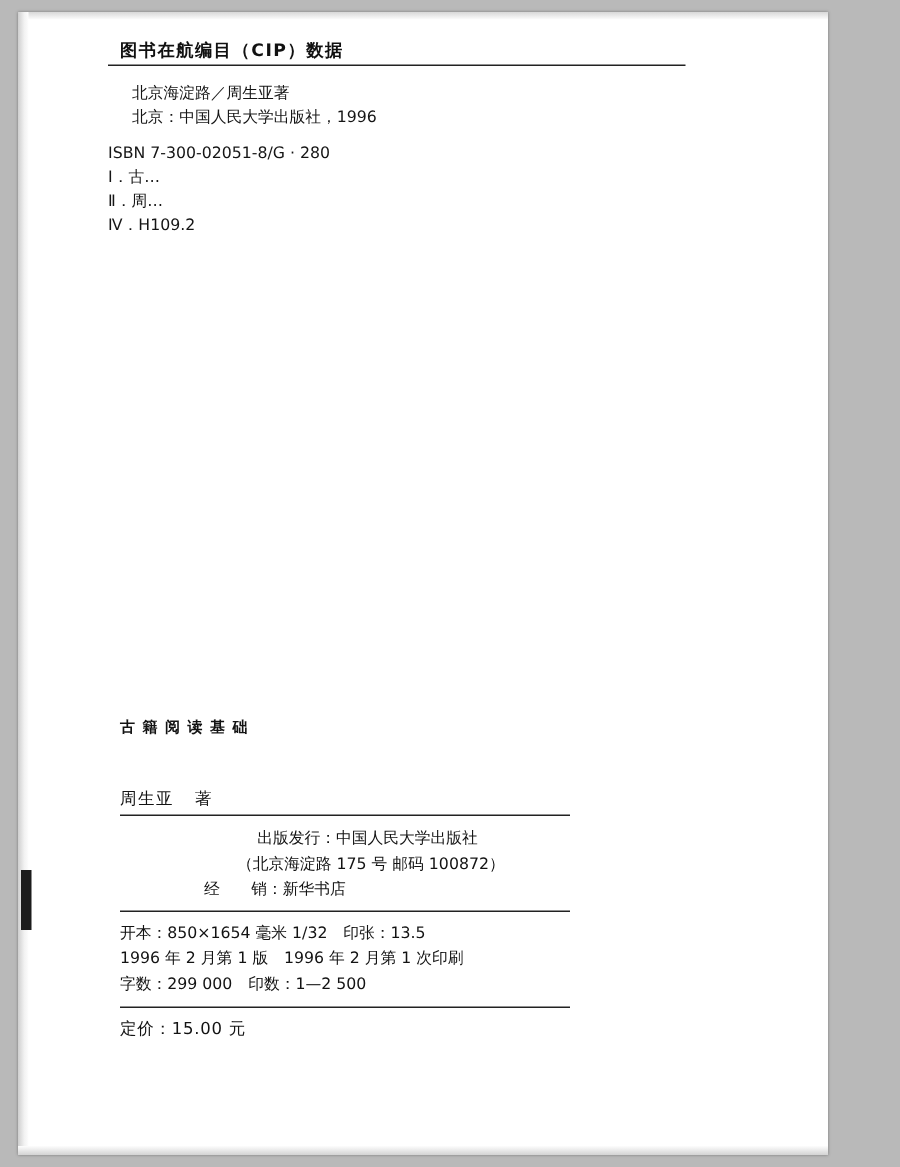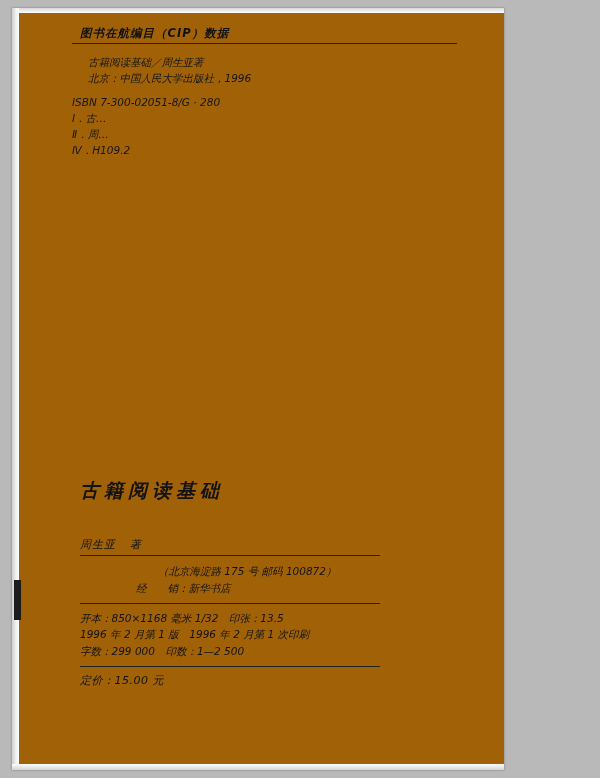--- a/index.html
+++ b/index.html
@@ -9,26 +9,25 @@
   }
   body {
     width: 600px;
     height: 778px;
     font-family: "Liberation Sans", sans-serif;
   }
   .page {
     position: absolute;
     left: 12px;
     top: 8px;
-    width: 492px;
+    width: 540px;
     height: 762px;
-    background: #a16207;
+    background: #ffffff;
     box-shadow: 0 0 2px rgba(0,0,0,0.35);
     overflow: hidden;
-    font-style: italic;
   }
   
   .edge-left {
     position: absolute;
     left: 0;
     top: 0;
     width: 7px;
     height: 762px;
     background: linear-gradient(to right, #cfcfcf, #f2f2f2 60%, #fdfdfd);
   }
@@ -93,21 +92,21 @@
   
   .colophon {
     position: absolute;
     left: 68px;
     top: 470px;
     width: 330px;
     font-family: "DejaVu Sans", sans-serif;
     color: #131313;
   }
   .col-title {
-    font-size: 19px;
+    font-size: 10px;
     font-weight: bold;
     letter-spacing: 5px;
     margin-bottom: 0;
   }
   .col-author {
     font-size: 11px;
     letter-spacing: 1px;
     margin-bottom: 3px;
     margin-top: 33px;
   }
@@ -140,43 +139,44 @@
 <div class="page">
   <div class="edge-top"></div>
   <div class="edge-left"></div>
   <div class="edge-mark"></div>
   <div class="edge-bottom"></div>
 
   <div class="content">
     <div class="cip-head">图书在航编目（CIP）数据</div>
     <hr class="rule">
     <div class="cip-body">
-      <div class="indent1">古籍阅读基础／周生亚著</div>
+      <div class="indent1">北京海淀路／周生亚著</div>
       <div class="indent1">北京：中国人民大学出版社，1996</div>
       <div class="cip-gap"></div>
       <div class="indent2">ISBN 7-300-02051-8/G · 280</div>
       <div class="indent2">Ⅰ．古…</div>
       <div class="indent2">Ⅱ．周…</div>
       <div class="indent2">Ⅳ．H109.2</div>
     </div>
   </div>
 
   <div class="colophon">
     <div class="col-title">古籍阅读基础</div>
     <div class="col-author">
       <span>周生亚</span><span class="sp"></span><span>著</span>
     </div>
     <hr class="col-rule">
 
+    <div class="col-line col-center"><span>出版发行：</span><span>中国人民大学出版社</span></div>
     <div class="col-line col-sub">（北京海淀路 175 号 邮码 100872）</div>
     <div class="col-line col-indent"><span>经　　销：</span><span>新华书店</span></div>
 
     <hr class="col-rule2">
 
-    <div class="col-line"><span>开本：</span><span>850×1168 毫米 1/32</span><span>　</span><span>印张：</span><span>13.5</span></div>
+    <div class="col-line"><span>开本：</span><span>850×1654 毫米 1/32</span><span>　</span><span>印张：</span><span>13.5</span></div>
     <div class="col-line"><span>1996 年 2 月第 1 版</span><span>　</span><span>1996 年 2 月第 1 次印刷</span></div>
     <div class="col-line"><span>字数：</span><span>299 000</span><span>　</span><span>印数：</span><span>1—2 500</span></div>
 
     <hr class="col-rule2">
 
     <div class="col-price"><span>定价：</span><span>15.00 元</span></div>
   </div>
 </div>
 
 </body></html>

